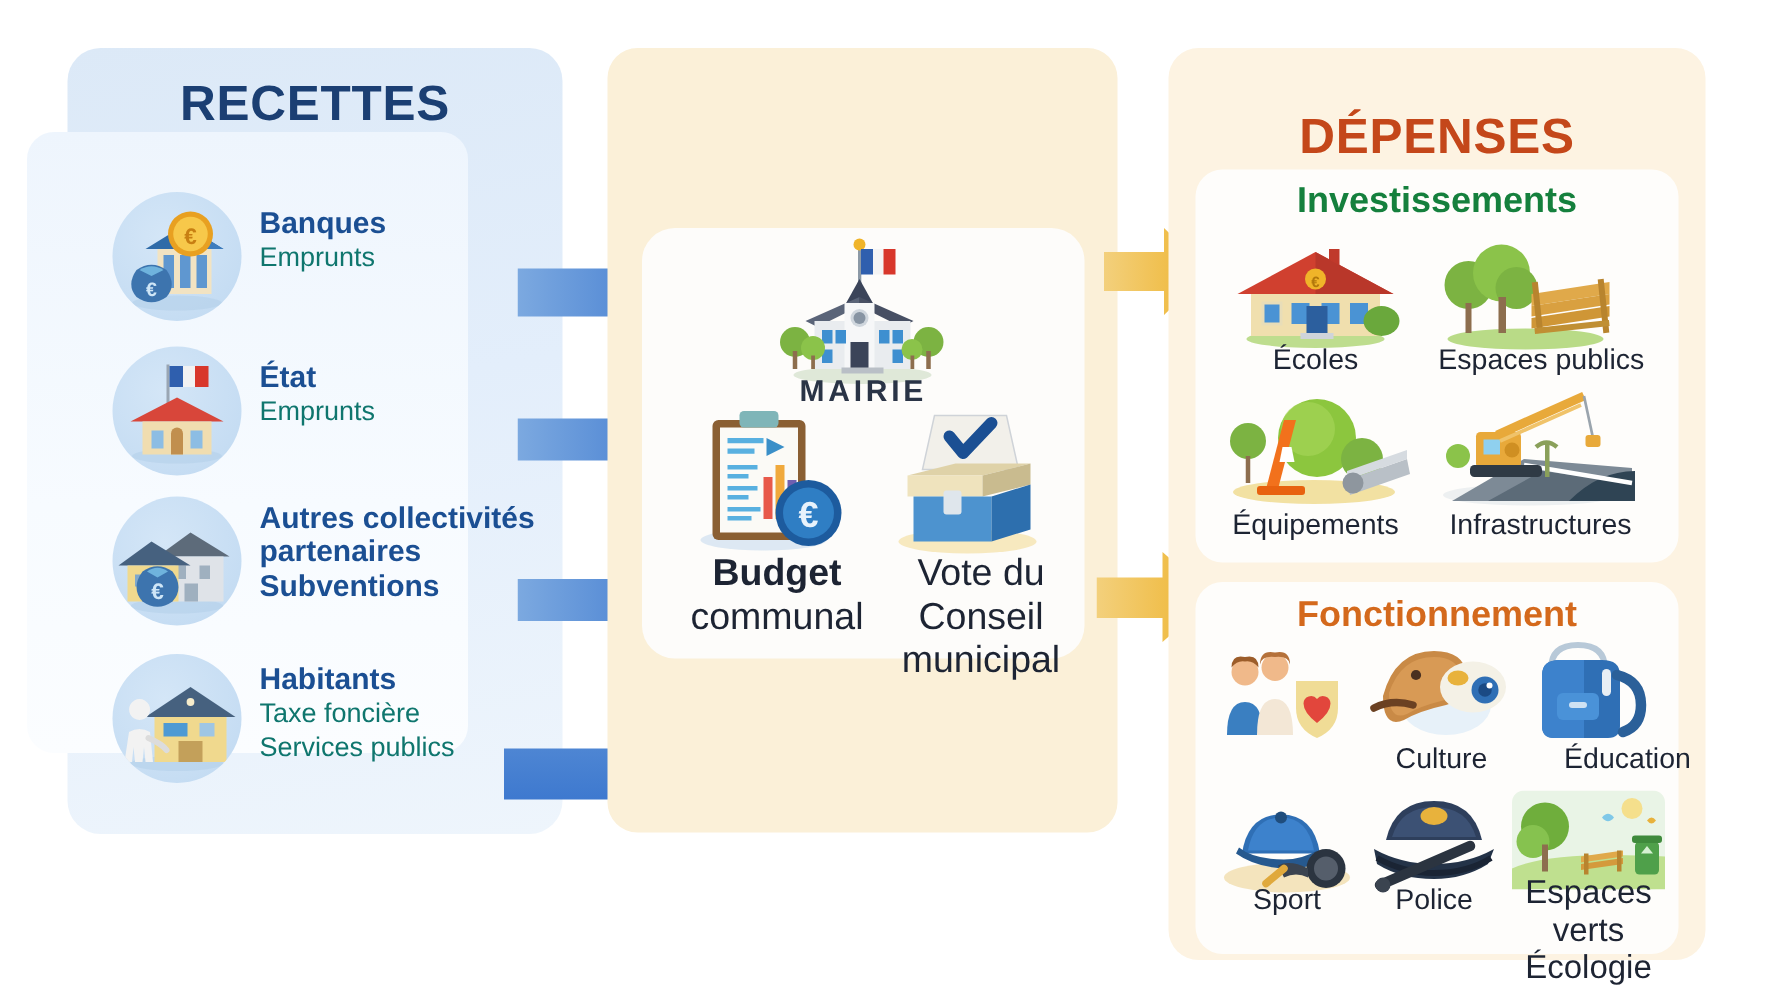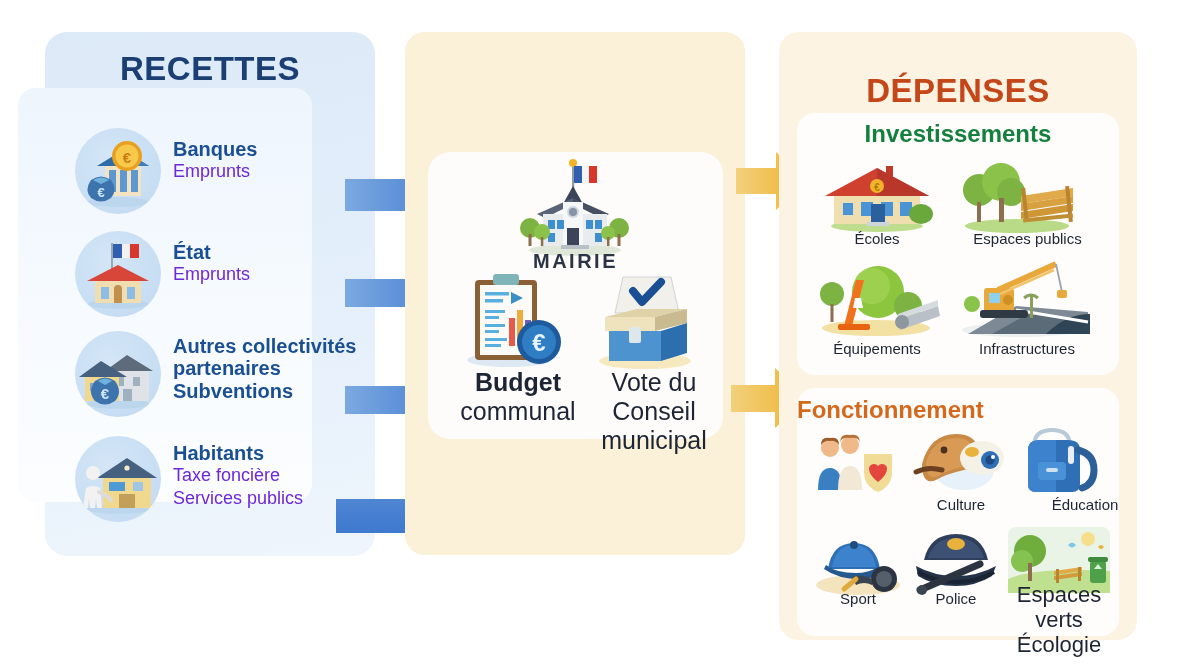--- a/index.html
+++ b/index.html
@@ -32,21 +32,21 @@
     border-radius:18px;
   }
   .rev-row{position:absolute;left:0;width:294px;display:flex;align-items:flex-start;}
   .rev-icon{
     width:86px;height:86px;border-radius:50%;flex:0 0 86px;
     background:radial-gradient(circle at 40% 35%,#d4e6f7 0%,#c6ddf3 70%,#bed8f0 100%);
     position:relative;margin-left:12px;overflow:hidden;
   }
   .rev-text{margin-left:12px;padding-top:10px;}
   .rev-name{color:#1b4f93;font-weight:bold;font-size:20px;line-height:1.12;}
-  .rev-sub{color:#6d28d9;font-size:18px;line-height:1.18;margin-top:1px;}
+  .rev-sub{color:#0f766e;font-size:18px;line-height:1.18;margin-top:1px;}
 
   
   #center-panel{
     position:absolute;left:405px;top:32px;width:340px;height:523px;
     background:#fbf0d8;border-radius:20px;
   }
   #center-card{
     position:absolute;left:428px;top:152px;width:295px;height:287px;
     background:#fdfcfa;border-radius:22px;
   }
@@ -80,25 +80,25 @@
   }
   #invest-title{
     position:absolute;left:797px;top:120px;width:322px;text-align:center;
     color:#15803d;font-weight:bold;font-size:24px;
   }
   #fonct-card{
     position:absolute;left:797px;top:388px;width:322px;height:248px;
     background:#fefdfb;border-radius:18px;
   }
   #fonct-title{
-    position:absolute;left:797px;top:396px;width:322px;
+    position:absolute;left:797px;top:396px;width:322px;text-align:center;
     color:#d4691c;font-weight:bold;font-size:24px;
   }
   .exp-cap{
-    position:absolute;text-align:center;color:#1d2433;font-size:15px;line-height:1.14;
+    position:absolute;text-align:center;color:#1d2433;font-size:19px;line-height:1.14;
   }
   .ico{position:absolute;}
 
   
   .arrow{position:absolute;}
 </style>
 </head>
 <body>
 
 <div class="stage">

